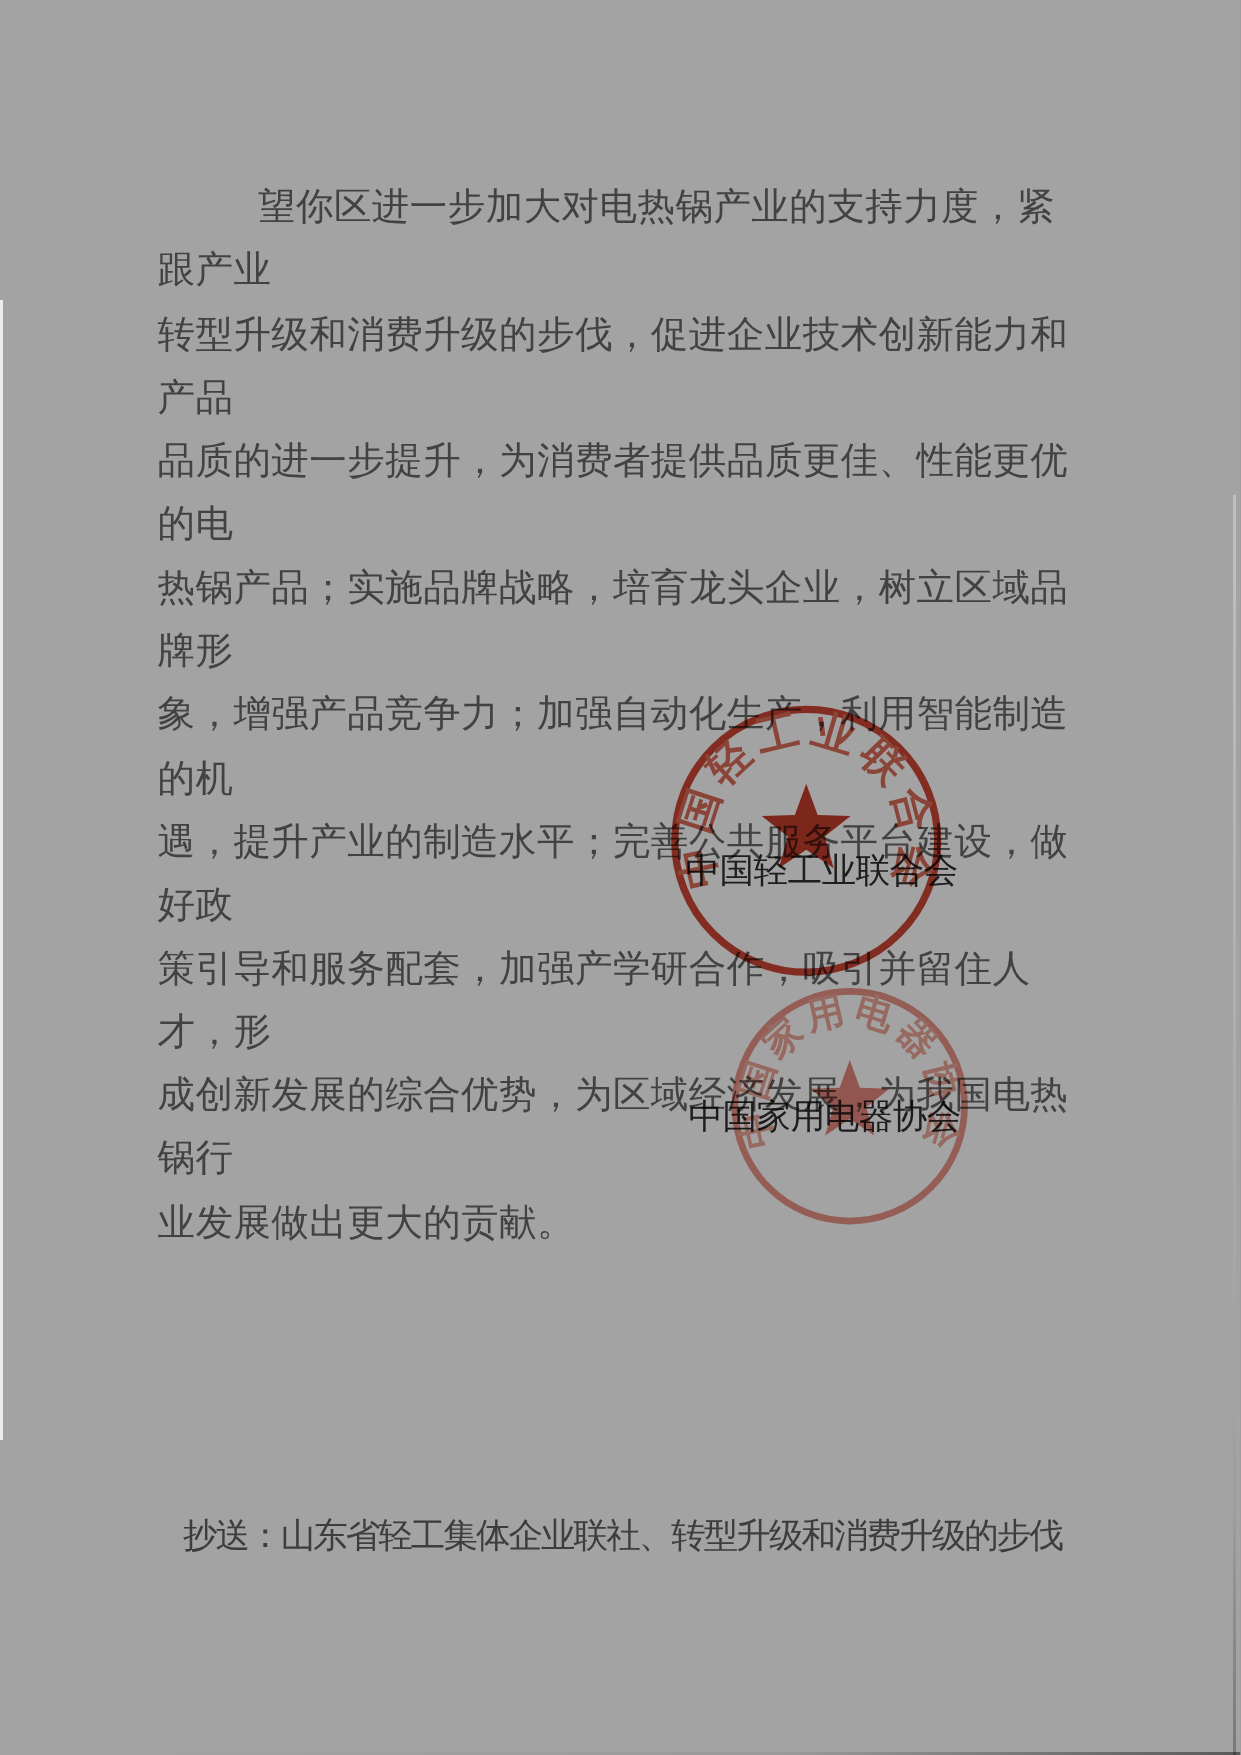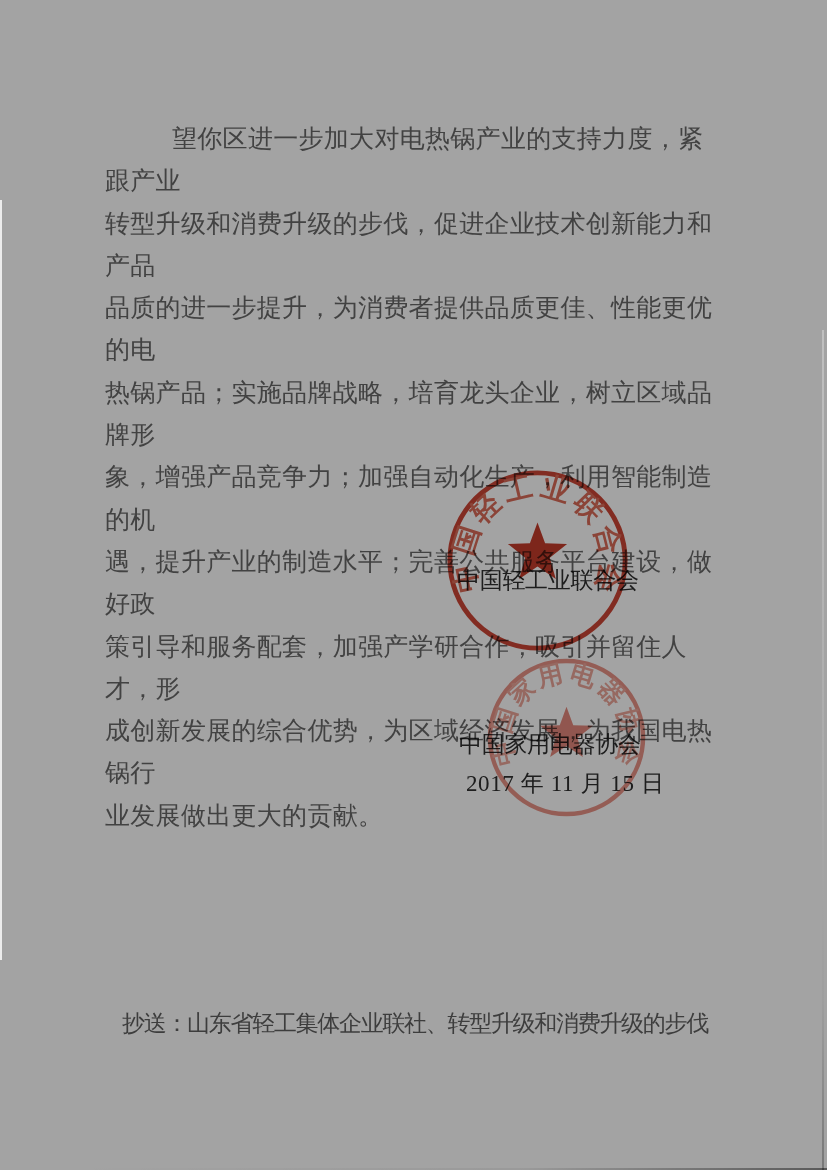--- a/index.html
+++ b/index.html
@@ -82,17 +82,16 @@
     <text font-size="25" letter-spacing="4" fill="#e99a8d">
       <textPath href="#sealArc2" startOffset="3">中国家用电器协会</textPath>
     </text>
     <polygon points="81,50 87.8,68.6 107.6,69.3 92,81.6 97.5,100.7 81,89.6 64.5,100.7 70,81.6 54.4,69.3 74.2,68.6" fill="#e07a6c"></polygon>
   </svg>
 
   <div class="sig-line org1">中国轻工业联合会</div>
 
   <div class="sig-line org2">中国家用电器协会</div>
 
-  <div class="sig-line date-line">2017 年 11 月 15 日</div>
 
   <div class="footer-line">抄送：山东省轻工集体企业联社、转型升级和消费升级的步伐</div>
 
 </div>
 
 </body></html>

